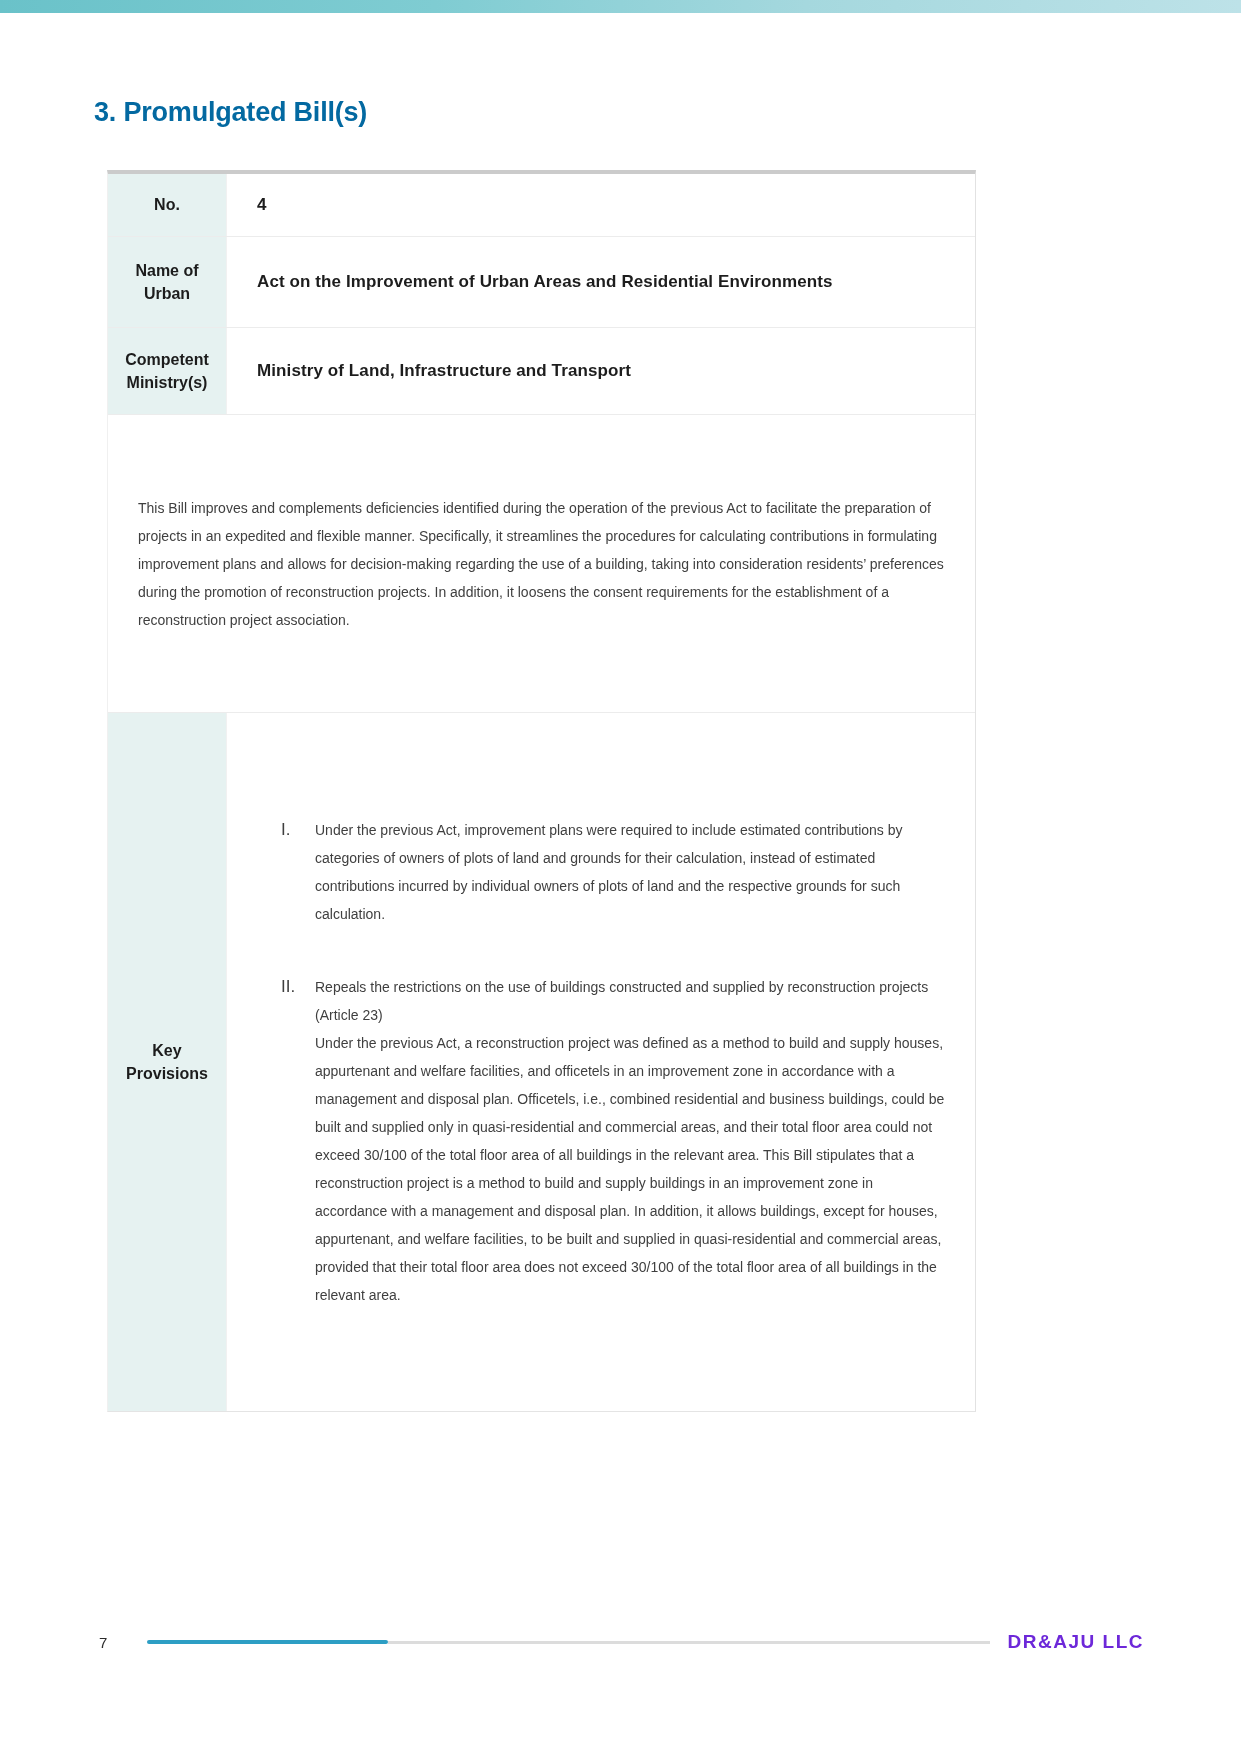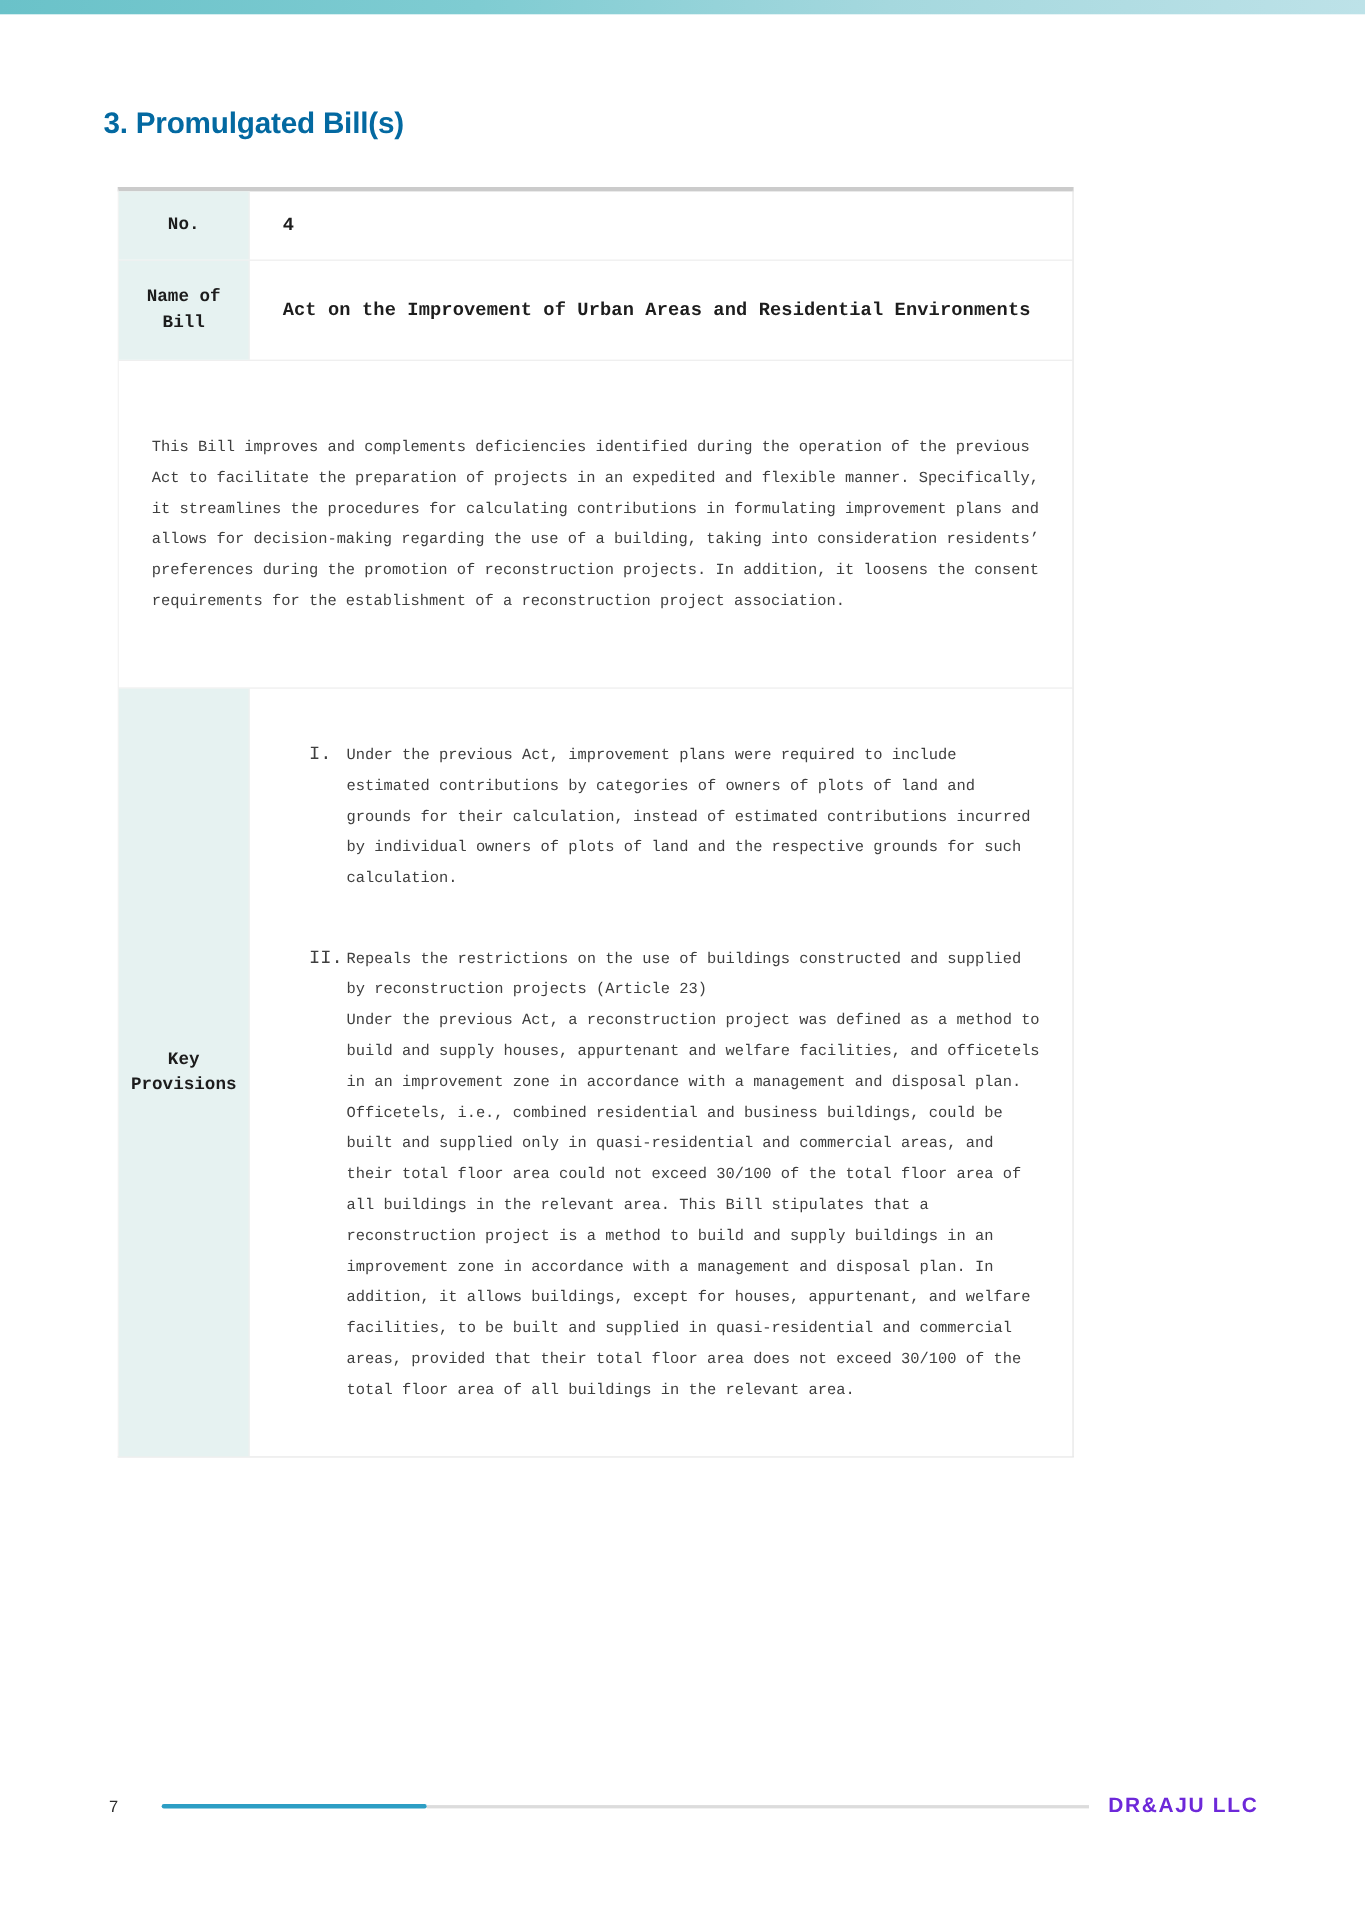--- a/index.html
+++ b/index.html
@@ -25,21 +25,20 @@
     color: #0369a1;
   }
   .bill-table {
     margin: 42px 0 0 107px;
     width: 869px;
     border-top: 4px solid #cbcbcb;
     border-bottom: 1px solid #e4e4e4;
     border-left: 1px solid #f0f0f0;
     border-right: 1px solid #e2e2e2;
     box-sizing: border-box;
-    font-family: Liberation Mono, monospace;
   }
   .trow { display: flex; }
   .trow + .trow { border-top: 1px solid #ececec; }
   .cell { display: flex; align-items: center; box-sizing: border-box; }
   .label-cell {
     width: 119px;
     flex: none;
     background: #e6f2f1;
     border-right: 1px solid #f1f1f1;
     justify-content: center;
@@ -121,27 +120,35 @@
       <div class="cell label-cell">
         <span>No.</span>
       </div>
       <div class="cell value-cell">
         <span class="strong-val">4</span>
       </div>
     </div>
 
     <div class="trow r-name">
       <div class="cell label-cell">
-        <span>Name of Bill</span>
+        <span>Name of Urban</span>
       </div>
       <div class="cell value-cell">
         <span class="strong-val">Act on the Improvement of Urban Areas and Residential Environments</span>
       </div>
     </div>
 
+    <div class="trow r-ministry">
+      <div class="cell label-cell">
+        <span>Competent Ministry(s)</span>
+      </div>
+      <div class="cell value-cell">
+        <span class="strong-val">Ministry of Land, Infrastructure and Transport</span>
+      </div>
+    </div>
 
     <div class="trow r-purpose">
       <div class="cell value-cell">
         <p class="body-text">This Bill improves and complements deficiencies identified during the operation of the previous Act to facilitate the preparation of projects in an expedited and flexible manner. Specifically, it streamlines the procedures for calculating contributions in formulating improvement plans and allows for decision-making regarding the use of a building, taking into consideration residents’ preferences during the promotion of reconstruction projects. In addition, it loosens the consent requirements for the establishment of a reconstruction project association.</p>
       </div>
     </div>
 
     <div class="trow r-key">
       <div class="cell label-cell">
         <span>Key Provisions</span>

